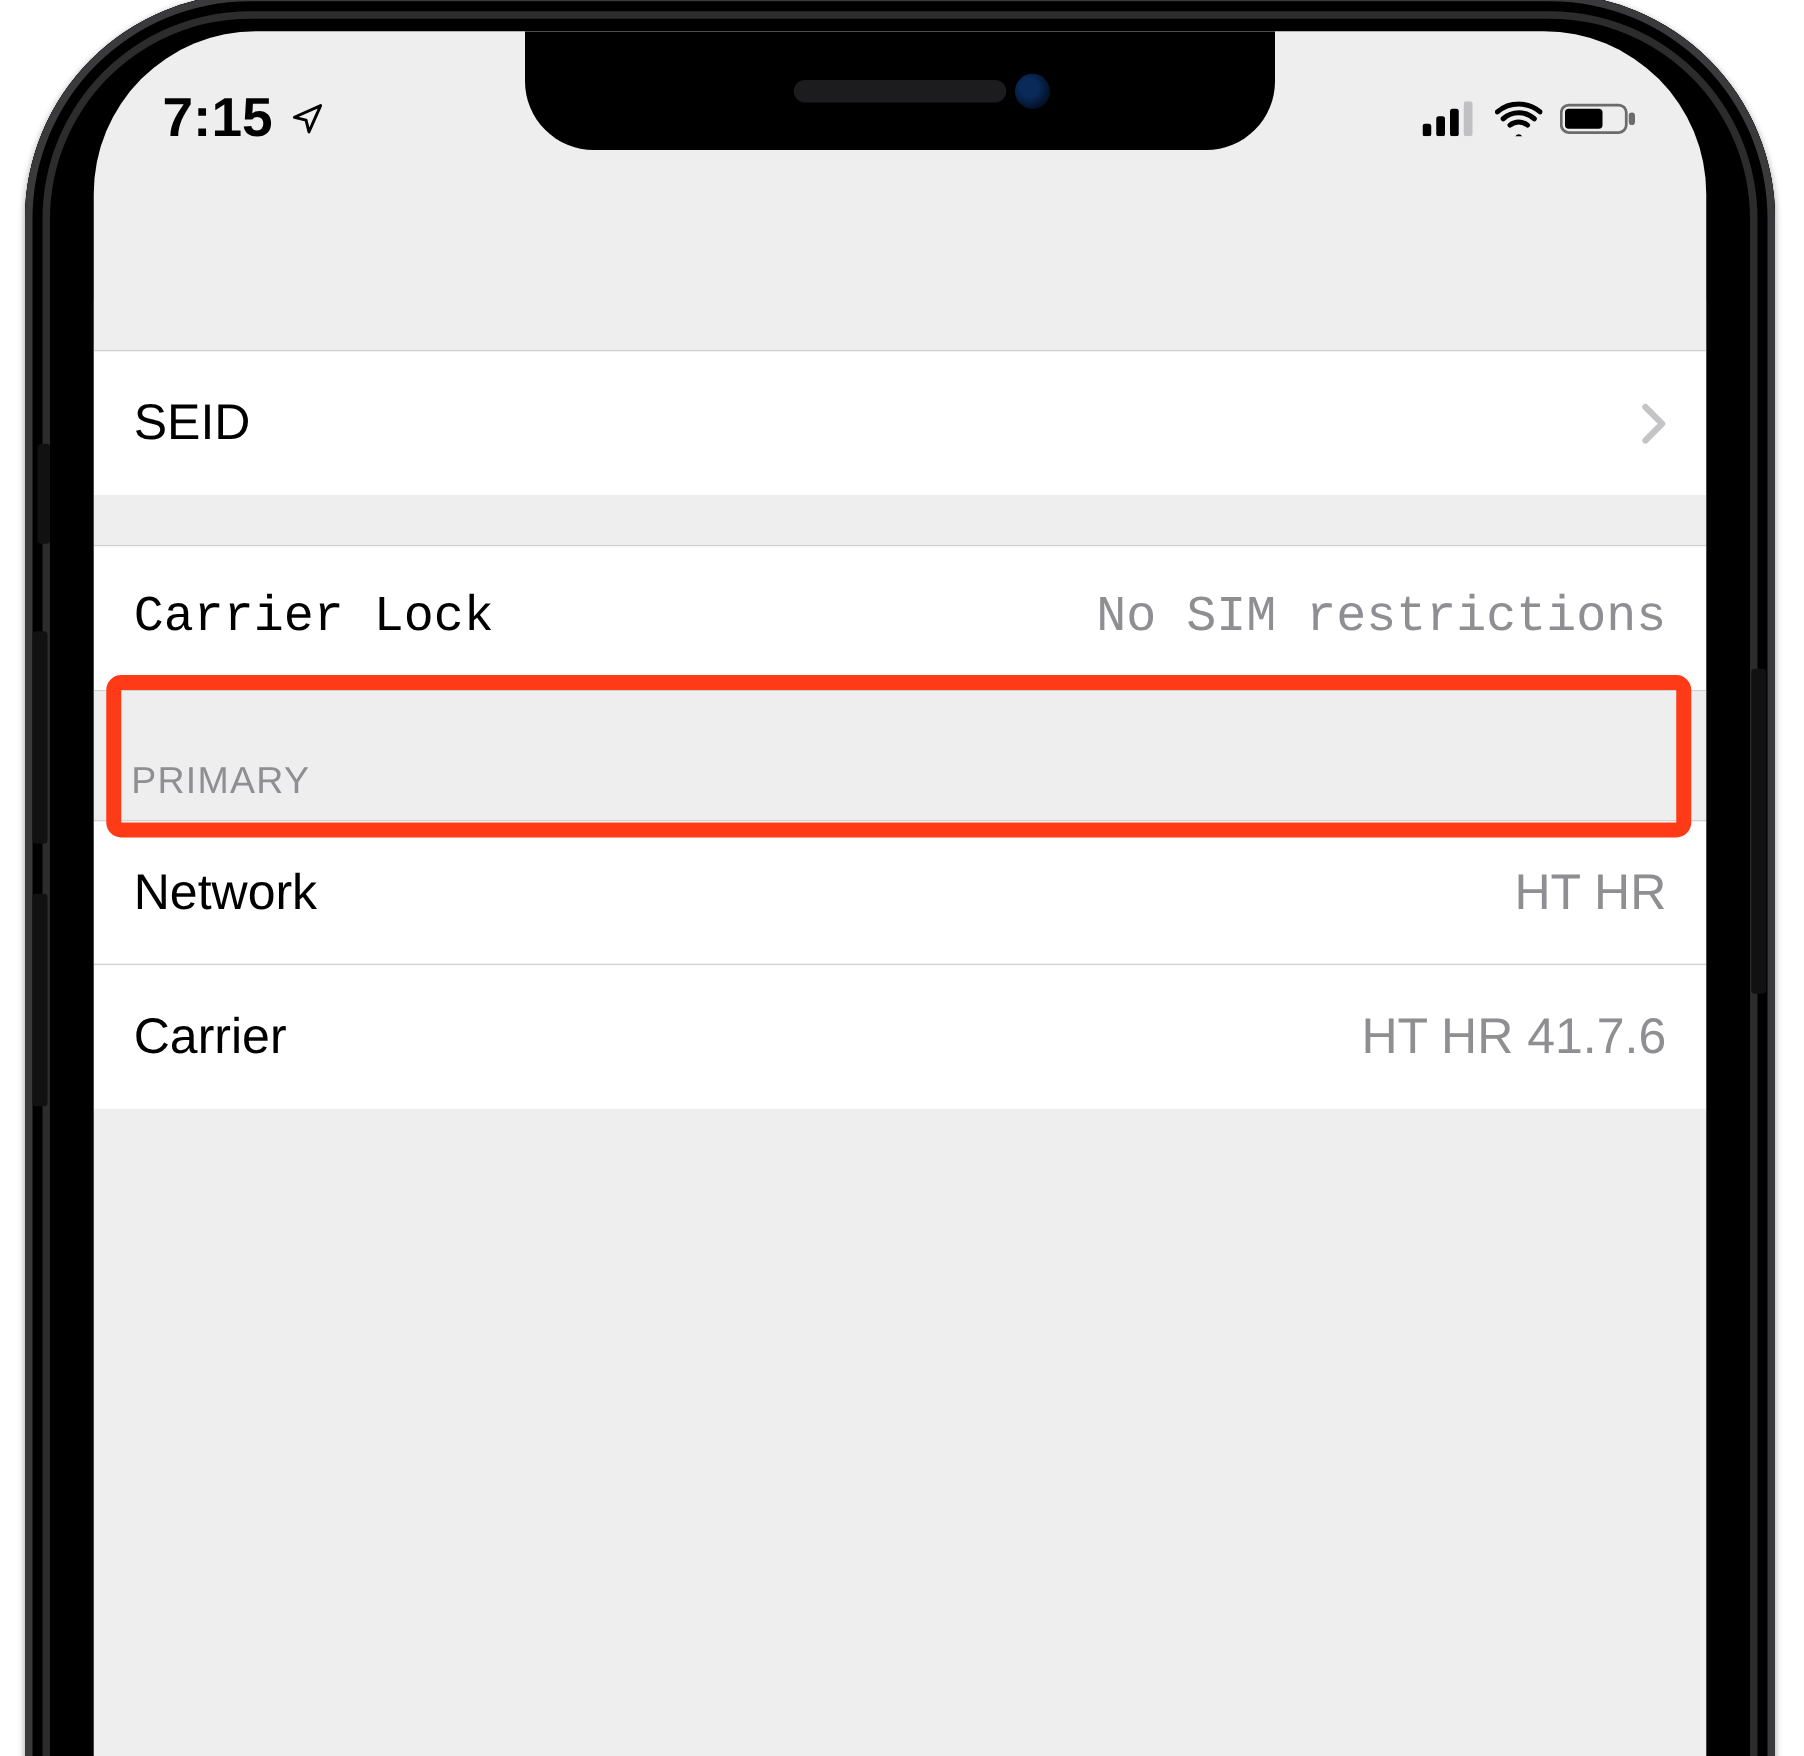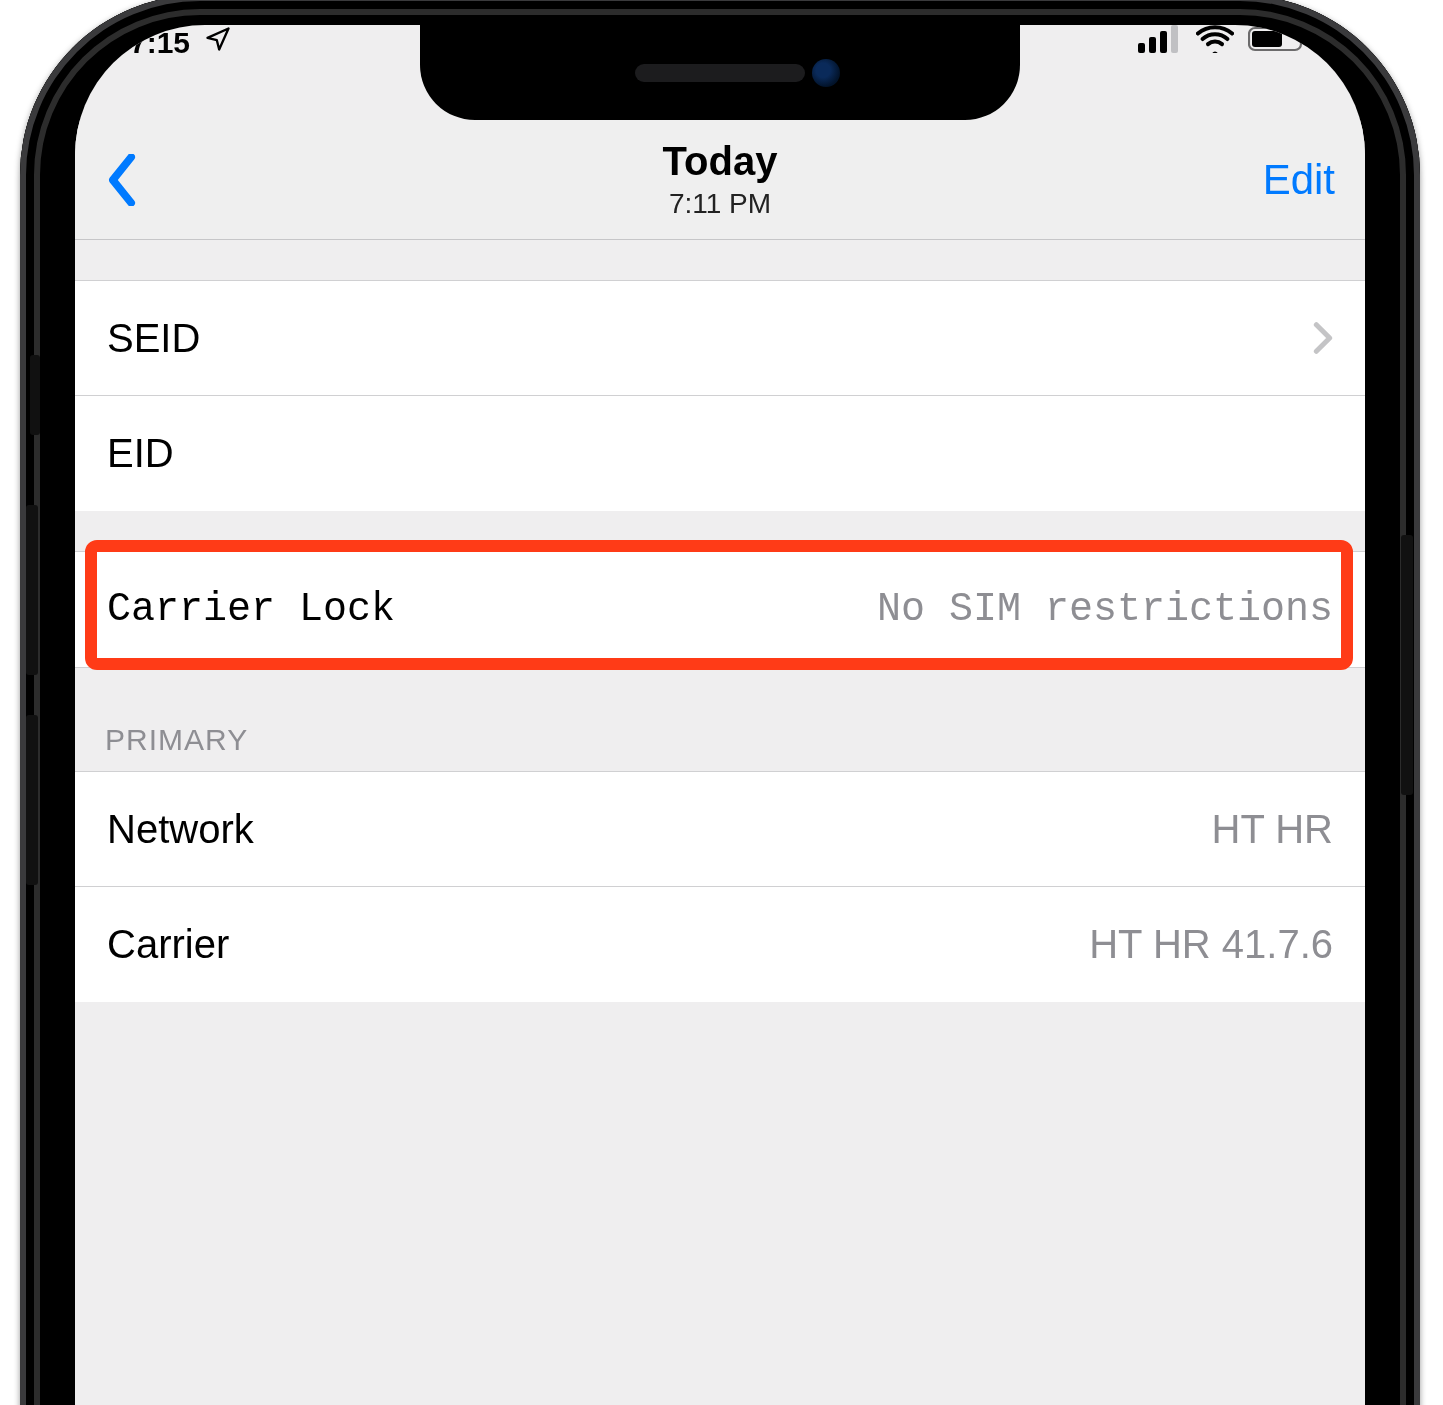--- a/index.html
+++ b/index.html
@@ -64,23 +64,23 @@
   
   .switch{position:absolute;background:#111;border-radius:3px;}
   .switch.mute{left:10px;top:360px;width:10px;height:80px;}
   .switch.volup{left:6px;top:510px;width:12px;height:170px;}
   .switch.voldn{left:6px;top:720px;width:12px;height:170px;}
   .switch.pwr{right:7px;top:540px;width:12px;height:260px;}
 
   
   .statusbar{
     position:absolute;left:0;top:0;right:0;height:95px;
-    display:flex;justify-content:space-between;align-items:flex-start;
+    display:flex;justify-content:space-between;align-items:flex-end;
     padding:0 55px;
-    font-weight:600;font-size:30px;color:#000;
+    font-weight:600;font-size:44px;color:#000;
   }
   .statusbar .left{display:flex;align-items:center;gap:14px;}
   .statusbar .right{display:flex;align-items:center;gap:14px;}
 
   
   .navbar{
     position:absolute;left:0;top:95px;right:0;height:120px;
     display:flex;align-items:center;justify-content:space-between;
     padding:0 30px;
     border-bottom:1px solid var(--ios-divider);
@@ -181,48 +181,32 @@
           <span>
             <svg width="62" height="28" viewBox="0 0 62 28">
               <rect x="1" y="3" width="52" height="22" rx="6" fill="none" stroke="#000" stroke-width="2.2" opacity="0.55"></rect>
               <rect x="55" y="9" width="5" height="10" rx="2.5" fill="#000" opacity="0.55"></rect>
               <rect x="4" y="6" width="30" height="16" rx="3" fill="#000"></rect>
             </svg>
           </span>
         </div>
       </div>
 
-      <div class="navbar">
-        <div class="nav-back">
-          <svg width="34" height="52" viewBox="0 0 20 34">
-              <path d="M16 2 L4 17 L16 32" fill="none" stroke="#007aff" stroke-width="5" stroke-linecap="round" stroke-linejoin="round"></path>
-            </svg>
-        </div>
-        <div class="nav-title">
-          <div class="t1">Today</div>
-          <div class="t2">7:11 PM</div>
-        </div>
-        <div class="nav-right">Edit</div>
-      </div>
 
       <div class="content">
 
         <div class="group" style="margin-top:40px;border-top:1px solid #d0d0d2;">
           <div class="row">
             <span class="label">SEID</span>
             <span class="chevron-right">
               <svg width="20" height="34" viewBox="0 0 12 20">
                   <path d="M2 2 L10 10 L2 18" fill="none" stroke="#c4c4c6" stroke-width="3" stroke-linecap="round" stroke-linejoin="round"></path>
                 </svg>
             </span>
           </div>
-          <div class="row">
-            <span class="label">EID</span>
-            <span class="value"></span>
-          </div>
         </div>
 
         <div class="spacer"></div>
 
         <div class="group" id="carrier-lock-group" style="border-top:1px solid #d0d0d2;border-bottom:1px solid #d0d0d2;font-family:Liberation Mono, monospace;">
           <div class="row">
             <span class="label">Carrier Lock</span>
             <span class="value">No SIM restrictions</span>
           </div>
         </div>

